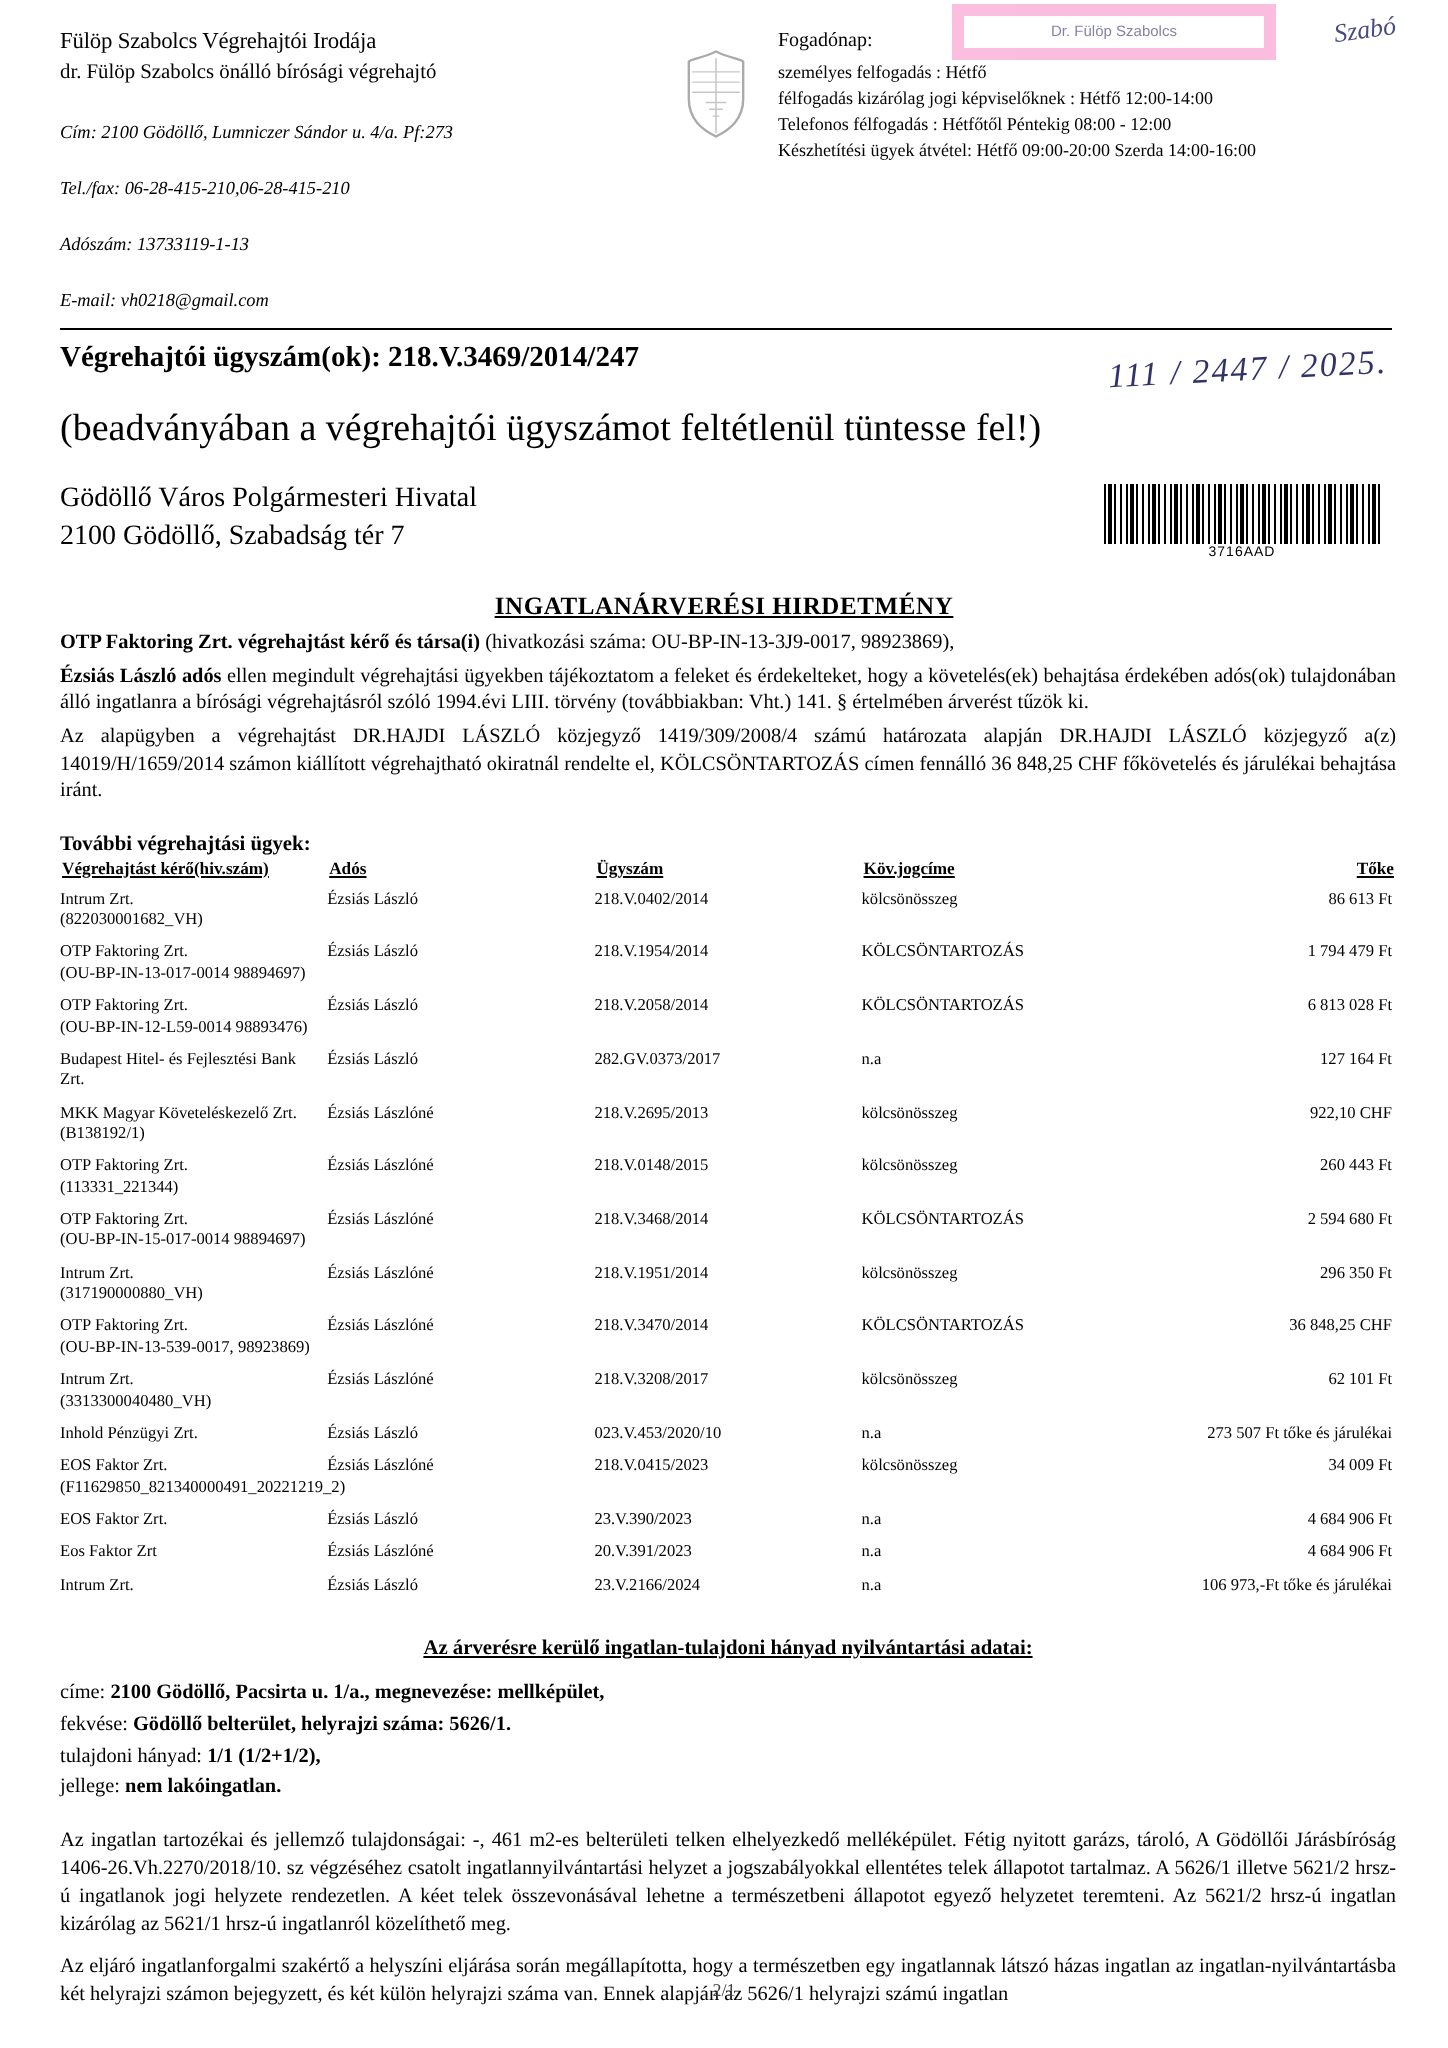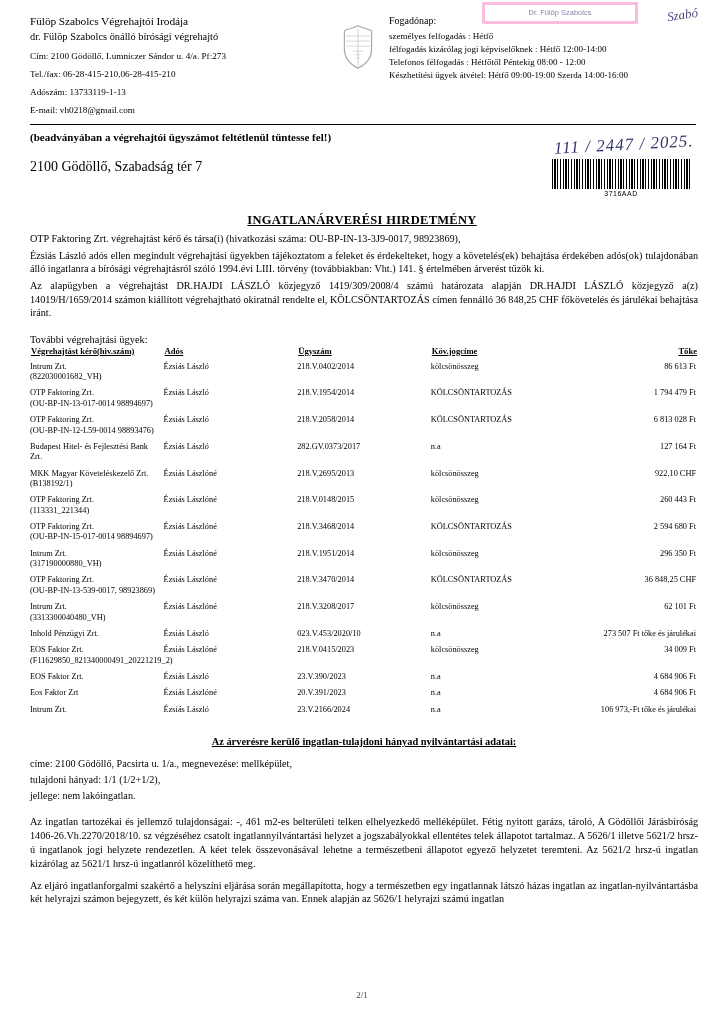--- a/index.html
+++ b/index.html
@@ -36,21 +36,21 @@
   }
   .hdr-left .org {
     font-weight: normal;
     font-size: 11.4px;
     letter-spacing: -0.1px;
   }
   .hdr-left .name {
     font-size: 10.4px;
     margin-top: 1px;
   }
-  .hdr-left .ln { margin-top: 6px; }
+  .hdr-left .ln { margin-top: 16px; font-style: italic; }
 
   .hdr-mid {
     width: 55px;
     display: flex;
     align-items: flex-start;
     justify-content: center;
     padding-top: 10px;
   }
   .crest {
     width: 34px;
@@ -70,21 +70,21 @@
     margin-bottom: 1px;
   }
   .hdr-right .row { white-space: nowrap; }
 
   .stamp-top {
     position: absolute;
     top: -12px;
     right: 60px;
     width: 150px;
     height: 16px;
-    border: 3px solid #f9a8d4;
+    border: 6px solid #f9a8d4;
     color: #5a5a85;
     font-size: 7.5px;
     font-family: "Liberation Sans", sans-serif;
     text-align: center;
     line-height: 16px;
     opacity: 0.75;
     overflow: hidden;
   }
   .signature-top {
     position: absolute;
@@ -105,23 +105,22 @@
   }
   .case-block {
     margin: 6px 28px 0 30px;
     position: relative;
   }
   .case-line1 {
     font-size: 14.5px;
     font-weight: bold;
   }
   .case-line2 {
-    font-size: 11px;
-    margin-top: 0;
-    font-weight: bold;
+    font-size: 19px;
+    margin-top: 16px;
   }
   .handwrite {
     position: absolute;
     right: 2px;
     top: 4px;
     font-size: 17px;
     font-family: "Liberation Serif", serif;
     font-style: italic;
     color: #1c1c5c;
     letter-spacing: 1px;
@@ -172,21 +171,21 @@
   }
 
   
   .body {
     margin: 0 26px 0 30px;
     font-size: 10.2px;
     line-height: 1.33;
     text-align: justify;
   }
   .body p { margin: 0 0 3px 0; }
-  .b { font-weight: normal; }
+  .b { font-weight: bold; }
 
   
   .sub-title {
     margin: 14px 0 0 0;
     font-size: 10.4px;
   }
 
   
   table.cases {
     width: 100%;
@@ -273,32 +272,34 @@
       </svg>
     </div>
 
     <div class="hdr-right">
       <div class="stamp-top">Dr. Fülöp Szabolcs</div>
       <div class="signature-top">Szabó</div>
       <div class="fo">Fogadónap:</div>
       <div class="row">személyes felfogadás : Hétfő</div>
       <div class="row">félfogadás kizárólag jogi képviselőknek : Hétfő  12:00-14:00</div>
       <div class="row">Telefonos félfogadás : Hétfőtől Péntekig  08:00 - 12:00</div>
-      <div class="row">Készhetítési ügyek átvétel: Hétfő 09:00-19:00 Szerda 14:00-16:00</div>
+      <div class="row">Készhetítési ügyek átvétel: Hétfő 09:00-20:00 Szerda 14:00-16:00</div>
     </div>
   </div>
 
   <div class="rule"></div>
 
   <div class="case-block">
+    <div class="case-line1">Végrehajtói ügyszám(ok): 218.V.3469/2014/247</div>
     <div class="case-line2">(beadványában a végrehajtói ügyszámot feltétlenül tüntesse fel!)</div>
     <div class="handwrite">111 / 2447 / 2025.</div>
   </div>
 
   <div class="addr">
+    <div class="addr-l1">Gödöllő Város Polgármesteri Hivatal</div>
     <div class="addr-l2">2100 Gödöllő, Szabadság tér 7</div>
     <div class="barcode-wrap">
       <div class="barcode"></div>
       <div class="barcode-num">3716AAD</div>
     </div>
   </div>
 
   <div class="doc-title">INGATLANÁRVERÉSI HIRDETMÉNY</div>
 
   <div class="body">
@@ -428,20 +429,21 @@
             <td class="c5">106 973,-Ft tőke és járulékai</td>
           </tr>
         </tbody>
     </table>
   </div>
 
   <div class="section2">
     <div class="hd">Az árverésre kerülő ingatlan-tulajdoni hányad nyilvántartási adatai:</div>
     <div id="property-rows">
         <div class="kv"><span>címe:</span> <span class="b">2100 Gödöllő, Pacsirta u. 1/a., megnevezése: mellképület,</span></div>
+        <div class="kv"><span>fekvése:</span> <span class="b">Gödöllő belterület, helyrajzi száma: 5626/1.</span></div>
         <div class="kv"><span>tulajdoni hányad:</span> <span class="b">1/1 (1/2+1/2),</span></div>
         <div class="kv"><span>jellege:</span> <span class="b">nem lakóingatlan.</span></div>
       </div>
   </div>
 
   <div class="para">
     <p>Az ingatlan tartozékai és jellemző tulajdonságai: -, 461 m2-es belterületi telken elhelyezkedő melléképület. Fétig nyitott garázs, tároló, A Gödöllői Járásbíróság 1406-26.Vh.2270/2018/10. sz végzéséhez csatolt ingatlannyilvántartási helyzet a jogszabályokkal ellentétes telek állapotot tartalmaz. A 5626/1 illetve 5621/2 hrsz-ú ingatlanok jogi helyzete rendezetlen. A kéet telek összevonásával lehetne a természetbeni állapotot egyező helyzetet teremteni. Az 5621/2 hrsz-ú ingatlan kizárólag az 5621/1 hrsz-ú ingatlanról közelíthető meg.</p>
     <p>Az eljáró ingatlanforgalmi szakértő a helyszíni eljárása során megállapította, hogy a természetben egy ingatlannak látszó házas ingatlan az ingatlan-nyilvántartásba két helyrajzi számon bejegyzett, és két külön helyrajzi száma van. Ennek alapján az 5626/1 helyrajzi számú ingatlan</p>
   </div>
 

